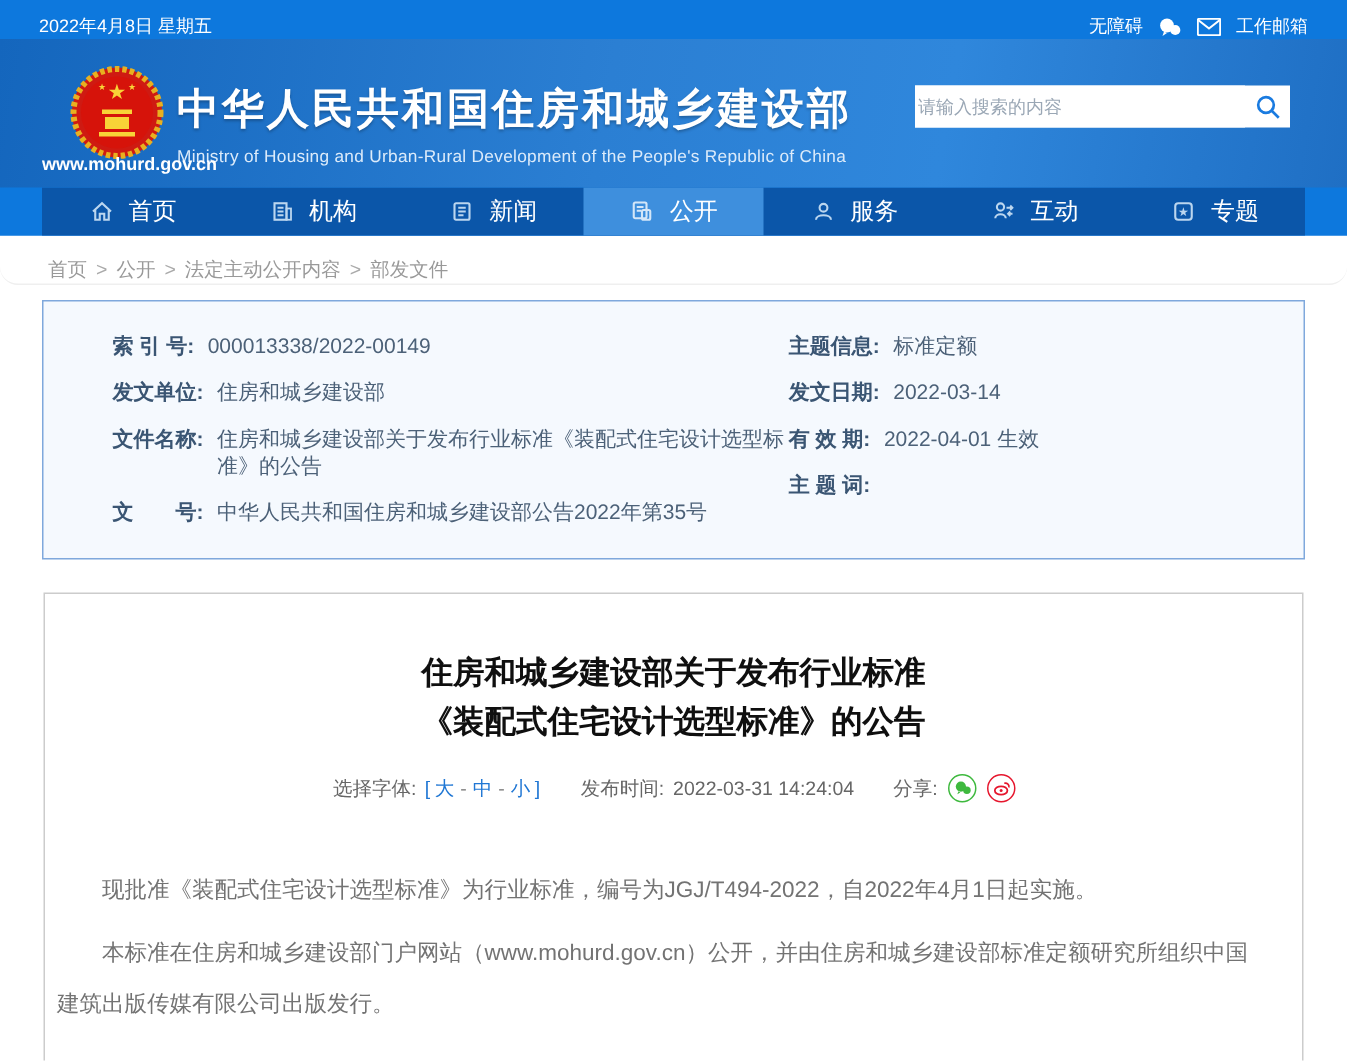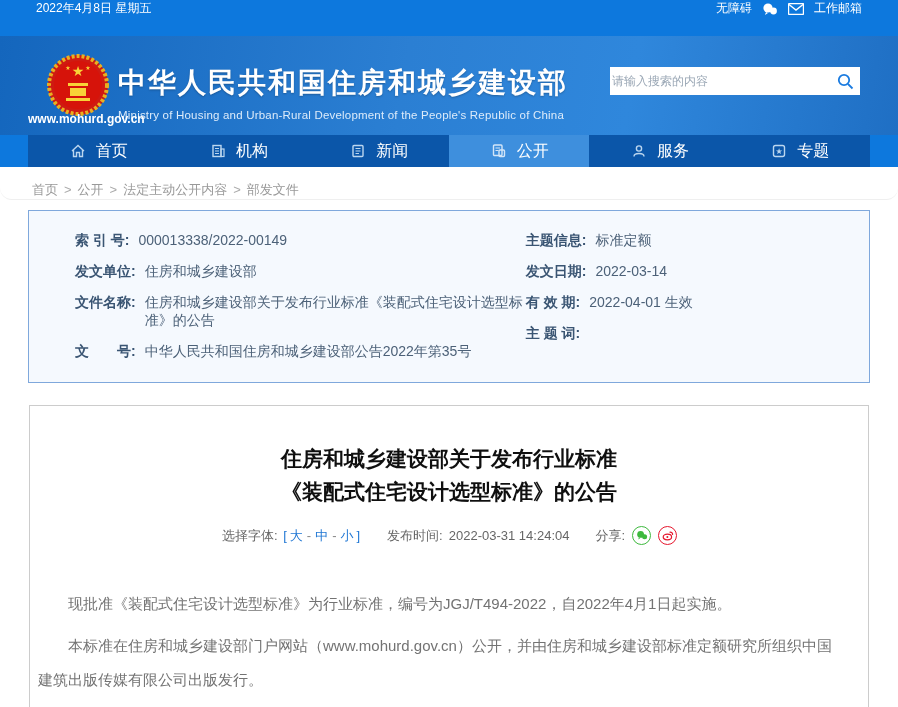--- a/index.html
+++ b/index.html
@@ -1,22 +1,22 @@
 <!DOCTYPE html>
 <html><head>
 <meta charset="utf-8">
 <style>
   * { box-sizing: border-box; margin: 0; padding: 0; }
   html,body { width: 898px; height: 707px; overflow: hidden; background: #fff;
     font-family: "Liberation Sans", "DejaVu Sans", sans-serif; }
 
   
   .blue-zone { background: #0d78dd; }
-  .topbar { height: 36px; display: flex; justify-content: space-between; align-items: flex-start;
-    padding: 0 36px; color: #fff; font-size: 12px; }
+  .topbar { height: 26px; display: flex; justify-content: space-between; align-items: flex-end;
+    padding: 0 26px; color: #fff; font-size: 12px; }
   .topbar-right { display: flex; align-items: center; gap: 10px; }
   .topbar-right a { color: #fff; text-decoration: none; cursor: pointer; }
   .tb-icon { display: inline-flex; align-items: center; }
 
   .header { height: 99px; position: relative;
     background: linear-gradient(100deg, #1466bd 0%, #2b7fd3 45%, #2f87dc 70%, #1f6fc4 100%); }
   .emblem { position: absolute; left: 46px; top: 17px; width: 64px; height: 64px; }
   .htitles { position: absolute; left: 118px; top: 28px; }
   .htitle { font-size: 28px; font-weight: bold; color: #fff; letter-spacing: 2px;
     text-shadow: 0 1px 2px rgba(0,0,0,.25); white-space: nowrap; }
@@ -167,20 +167,30 @@
         <span>公开</span>
       </div>
       <div class="nav-item">
         <span class="nicon">
             <svg width="18" height="18" viewBox="0 0 18 18">
               <circle cx="9" cy="6.5" r="2.6" fill="none" stroke="#cfe4f7" stroke-width="1.4"></circle>
               <path d="M4 14.5 C4 10.5 14 10.5 14 14.5" fill="none" stroke="#cfe4f7" stroke-width="1.4"></path>
             </svg>
           </span>
         <span>服务</span>
+      </div>
+      <div class="nav-item">
+        <span class="nicon">
+            <svg width="18" height="18" viewBox="0 0 18 18">
+              <circle cx="7" cy="6" r="2.4" fill="none" stroke="#cfe4f7" stroke-width="1.4"></circle>
+              <path d="M3.5 13.5 C3.5 10 10.5 10 10.5 13.5" fill="none" stroke="#cfe4f7" stroke-width="1.4"></path>
+              <path d="M11 6.5 h4 m-1.5 -1.5 l1.5 1.5 -1.5 1.5 M15 10.5 h-3 m1.5 -1.5 l-1.5 1.5 1.5 1.5" fill="none" stroke="#cfe4f7" stroke-width="1.2"></path>
+            </svg>
+          </span>
+        <span>互动</span>
       </div>
       <div class="nav-item">
         <span class="nicon">
             <svg width="18" height="18" viewBox="0 0 18 18">
               <rect x="3.5" y="3.5" width="11" height="11" rx="2" fill="none" stroke="#cfe4f7" stroke-width="1.4"></rect>
               <text x="9" y="12" font-size="8" fill="#cfe4f7" text-anchor="middle">★</text>
             </svg>
           </span>
         <span>专题</span>
       </div>

